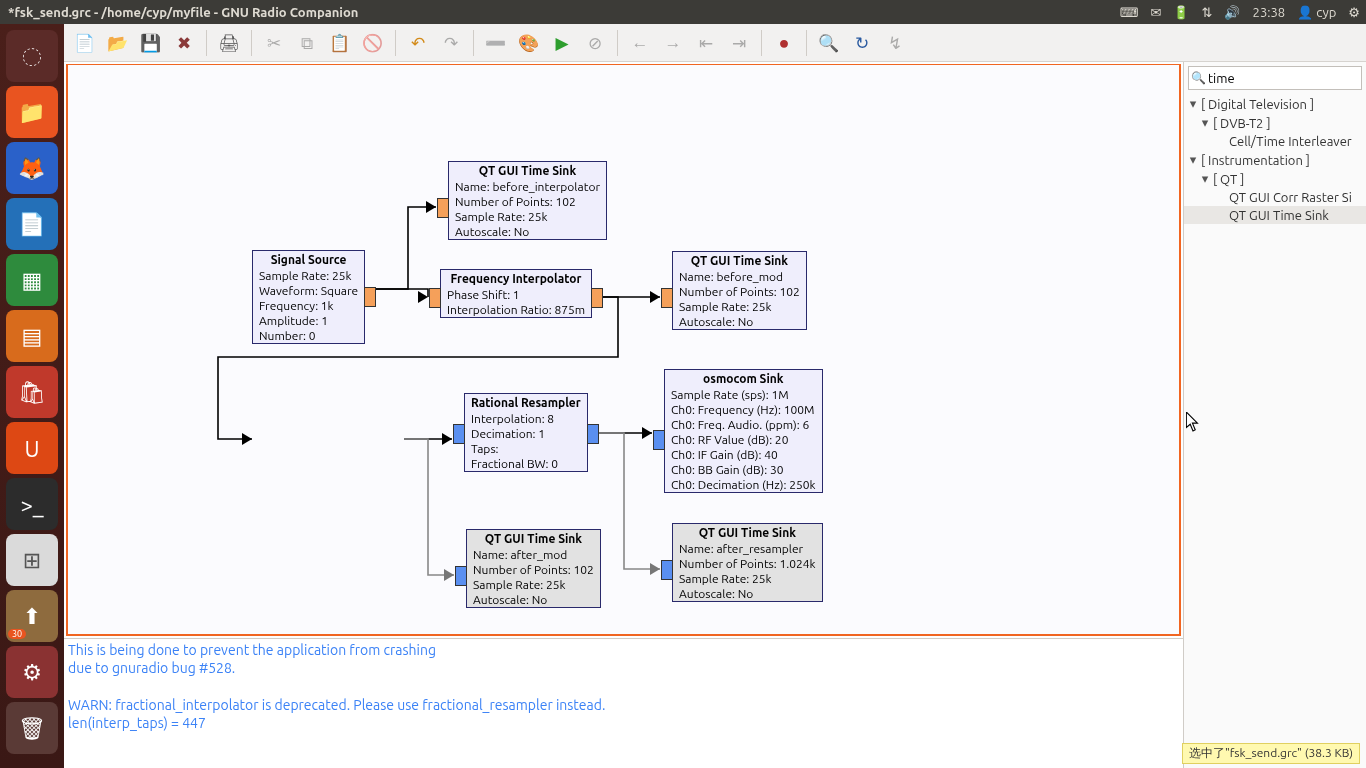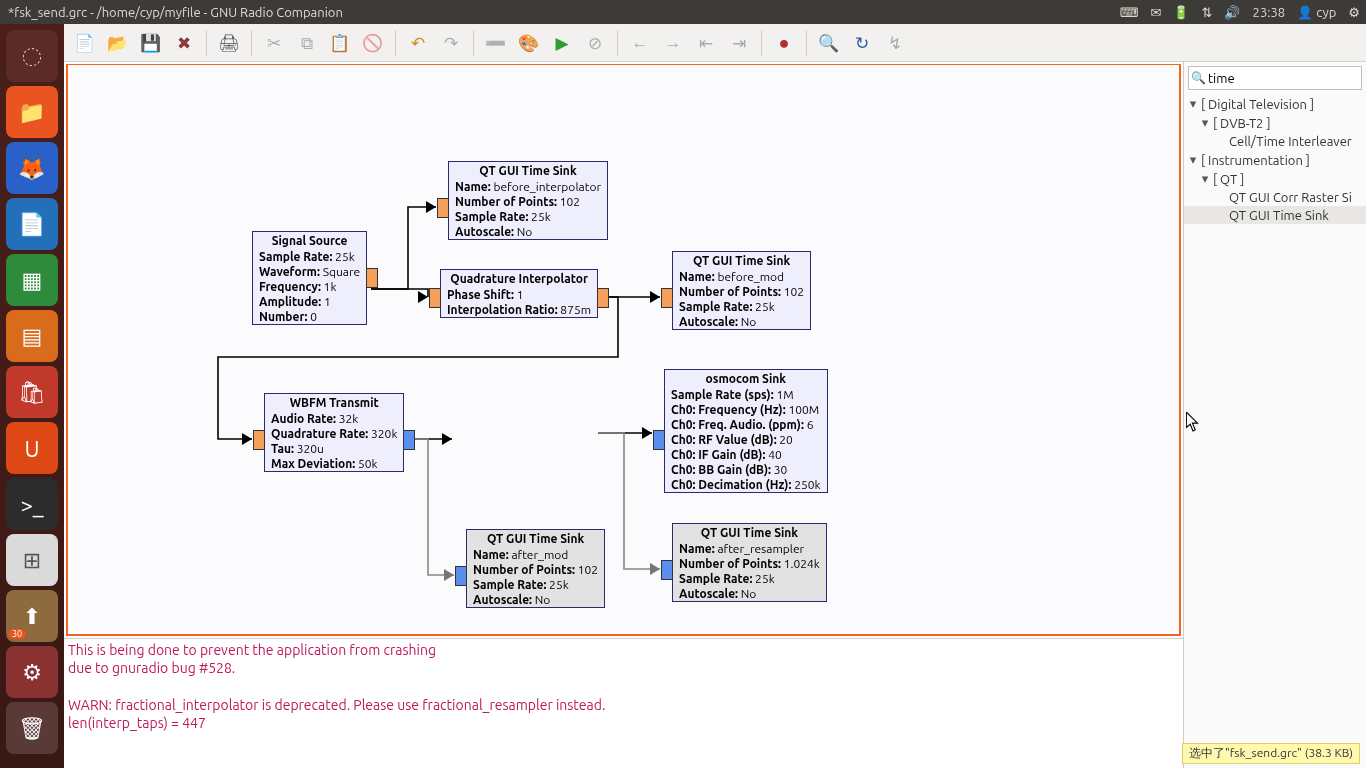--- a/index.html
+++ b/index.html
@@ -1,20 +1,20 @@
 <!DOCTYPE html>
 <html><head>
 <meta charset="utf-8">
 <style>
   * { box-sizing: border-box; margin: 0; padding: 0; font-family: Ubuntu, "Segoe UI", sans-serif; }
   html, body { width: 1366px; height: 768px; overflow: hidden; background: #f5f5f5; }
 
   
   .unity-panel { position: absolute; top: 0; left: 0; right: 0; height: 24px; background: #3c3b37; color: #dfdbd2; display: flex; align-items: center; font-size: 13px; }
-  .unity-panel .title { padding: 0 8px; font-weight: normal; }
+  .unity-panel .title { padding: 0 8px; font-weight: bold; }
   .unity-panel .spacer { flex: 1; }
   .unity-panel .ind { padding: 0 6px; cursor: pointer; }
 
   
   .launcher { position: absolute; top: 24px; left: 0; bottom: 0; width: 64px; background: linear-gradient(#4a1f1a,#3a1815); display: flex; flex-direction: column; align-items: center; padding-top: 4px; }
   .launcher .licon { width: 52px; height: 52px; margin: 2px 0; border-radius: 8px; display:flex;align-items:center;justify-content:center;font-size:22px;color:#fff;}
   .badge { position:absolute; font-size:9px; background:#e95420;color:#fff;border-radius:8px;padding:0 4px; margin-top:36px; margin-left:-30px;}
 
   
   .app { position: absolute; top: 24px; left: 64px; right: 0; bottom: 0; background: #fefefe; display: flex; flex-direction: column; }
@@ -27,41 +27,41 @@
 
   
   .mainrow { flex: 1; display: flex; min-height:0;}
   .canvas-wrap { flex:1; display:flex; flex-direction:column; min-width:0;}
   .canvas { flex:1; position:relative; background:#fbfbfe; border:2px solid #f16521; border-top-width:1px; margin:2px; overflow:hidden;}
   svg.wires{position:absolute;top:0;left:0;width:100%;height:100%;pointer-events:none;}
   .block { position:absolute; background:#efeefc; border:1px solid #29296b; font-size:12px; color:#000; }
   .block.off{background:#e2e2e2;}
   .block .bt { text-align:center; font-weight:bold; padding:2px 6px; white-space:nowrap;}
   .block .bp { padding:1px 6px; white-space:nowrap;}
-  .block .bp b { font-weight:bold;text-align:right;}
+  .block .bp b { font-weight:normal;text-align:right;}
   .port{position:absolute;width:12px;height:20px;border:1px solid #333;}
   .port.orange{background:#f5a05a;}
   .port.blue{background:#5a8ff0;}
   .port.l{left:-12px;}
   .port.r{right:-12px;}
   .arrow{position:absolute;width:0;height:0;border-top:6px solid transparent;border-bottom:6px solid transparent;border-left:10px solid #000;}
   .arrow.grey{border-left-color:#777;}
 
   
   .sidebar { width:183px; background:#fafafa; border-left:1px solid #d0ccc7; display:flex;flex-direction:column;}
   .searchbox{display:flex;align-items:center;border:1px solid #c3bfba;background:#fff;margin:4px;padding:2px;height:24px;}
   .searchbox input{border:none;outline:none;flex:1;font-size:13px;padding-left:2px;background:transparent;}
   .tree{flex:1;font-size:13px;color:#333;overflow:hidden;}
   .tn{padding:2px 0 2px 4px;display:flex;align-items:center;gap:3px;white-space:nowrap;}
   .tn .tw{display:inline-block;width:10px;text-align:center;color:#555;}
   .tn.sel{background:#e9e7e4;}
   .indent1{padding-left:16px;} .indent2{padding-left:32px;}
 
   
-  .console{height:130px;background:#fff;border-top:1px solid #d0ccc7;font-size:14px;color:#be185d;padding:2px 4px;overflow:hidden;line-height:1.3;}
+  .console{height:130px;background:#fff;border-top:1px solid #d0ccc7;font-size:14px;color:#3b82f6;padding:2px 4px;overflow:hidden;line-height:1.3;}
 
   
   .status-tip{position:absolute;bottom:4px;right:6px;background:#fff9b0;border:1px solid #e0d060;padding:1px 6px;font-size:12px;color:#333;}
   .cursor{position:absolute;width:14px;height:20px;pointer-events:none;}
 </style>
 </head>
 <body>
 
 <div class="unity-panel">
   <span class="title">*fsk_send.grc - /home/cyp/myfile - GNU Radio Companion</span>
@@ -133,60 +133,60 @@
         <svg class="wires" id="wires">
             <polyline points="303,224 340,224 340,142 368,142" fill="none" stroke="#000" stroke-width="1.6"></polyline>
             <polyline points="303,224 360,224 360,232 360,232" fill="none" stroke="#000" stroke-width="1.6"></polyline>
             <polyline points="520,232 550,232 550,292 150,292 150,374 184,374" fill="none" stroke="#000" stroke-width="1.6"></polyline>
             <polyline points="520,232 592,232" fill="none" stroke="#000" stroke-width="1.6"></polyline>
             <polyline points="336,374 384,374" fill="none" stroke="#000" stroke-width="1.6"></polyline>
             <polyline points="530,368 584,368" fill="none" stroke="#000" stroke-width="1.6"></polyline>
             <polyline points="336,374 360,374 360,510 386,510" fill="none" stroke="#888" stroke-width="1.6"></polyline>
             <polyline points="530,368 556,368 556,504 592,504" fill="none" stroke="#888" stroke-width="1.6"></polyline>
           </svg>
-          <div class="block" style="left: 184px; top: 166px;">
+          <div class="block" style="left: 184px; top: 185px;">
             <div class="bt">Signal Source</div>
             <div class="bp"><b>Sample Rate:</b> 25k</div>
             <div class="bp"><b>Waveform:</b> Square</div>
             <div class="bp"><b>Frequency:</b> 1k</div>
             <div class="bp"><b>Amplitude:</b> 1</div>
             <div class="bp"><b>Number:</b> 0</div>
             <div class="port r orange" style="top: 36px;"></div>
           </div>
           <div class="block" style="left: 380px; top: 96px;">
             <div class="bt">QT GUI Time Sink</div>
             <div class="bp"><b>Name:</b> before_interpolator</div>
             <div class="bp"><b>Number of Points:</b> 102</div>
             <div class="bp"><b>Sample Rate:</b> 25k</div>
             <div class="bp"><b>Autoscale:</b> No</div>
             <div class="port l orange" style="top: 36px;"></div>
           </div>
           <div class="block" style="left: 372px; top: 204px;">
-            <div class="bt">Quadrature Interpolator</div>
+            <div class="bt">Frequency Interpolator</div>
             <div class="bp"><b>Phase Shift:</b> 1</div>
             <div class="bp"><b>Interpolation Ratio:</b> 875m</div>
             <div class="port l orange" style="top: 18px;"></div>
             <div class="port r orange" style="top: 18px;"></div>
           </div>
           <div class="block" style="left: 604px; top: 186px;">
             <div class="bt">QT GUI Time Sink</div>
             <div class="bp"><b>Name:</b> before_mod</div>
             <div class="bp"><b>Number of Points:</b> 102</div>
             <div class="bp"><b>Sample Rate:</b> 25k</div>
             <div class="bp"><b>Autoscale:</b> No</div>
             <div class="port l orange" style="top: 36px;"></div>
           </div>
-          <div class="block" style="left: 196px; top: 328px;">
-            <div class="bt">WBFM Transmit</div>
-            <div class="bp"><b>Audio Rate:</b> 32k</div>
-            <div class="bp"><b>Quadrature Rate:</b> 320k</div>
-            <div class="bp"><b>Tau:</b> 320u</div>
-            <div class="bp"><b>Max Deviation:</b> 50k</div>
-            <div class="port l orange" style="top: 36px;"></div>
-            <div class="port r blue" style="top: 36px;"></div>
+          <div class="block" style="left: 396px; top: 328px;">
+            <div class="bt">Rational Resampler</div>
+            <div class="bp"><b>Interpolation:</b> 8</div>
+            <div class="bp"><b>Decimation:</b> 1</div>
+            <div class="bp"><b>Taps:</b> </div>
+            <div class="bp"><b>Fractional BW:</b> 0</div>
+            <div class="port l blue" style="top: 30px;"></div>
+            <div class="port r blue" style="top: 30px;"></div>
           </div>
           <div class="block" style="left: 596px; top: 304px;">
             <div class="bt">osmocom Sink</div>
             <div class="bp"><b>Sample Rate (sps):</b> 1M</div>
             <div class="bp"><b>Ch0: Frequency (Hz):</b> 100M</div>
             <div class="bp"><b>Ch0: Freq. Audio. (ppm):</b> 6</div>
             <div class="bp"><b>Ch0: RF Value (dB):</b> 20</div>
             <div class="bp"><b>Ch0: IF Gain (dB):</b> 40</div>
             <div class="bp"><b>Ch0: BB Gain (dB):</b> 30</div>
             <div class="bp"><b>Ch0: Decimation (Hz):</b> 250k</div>

